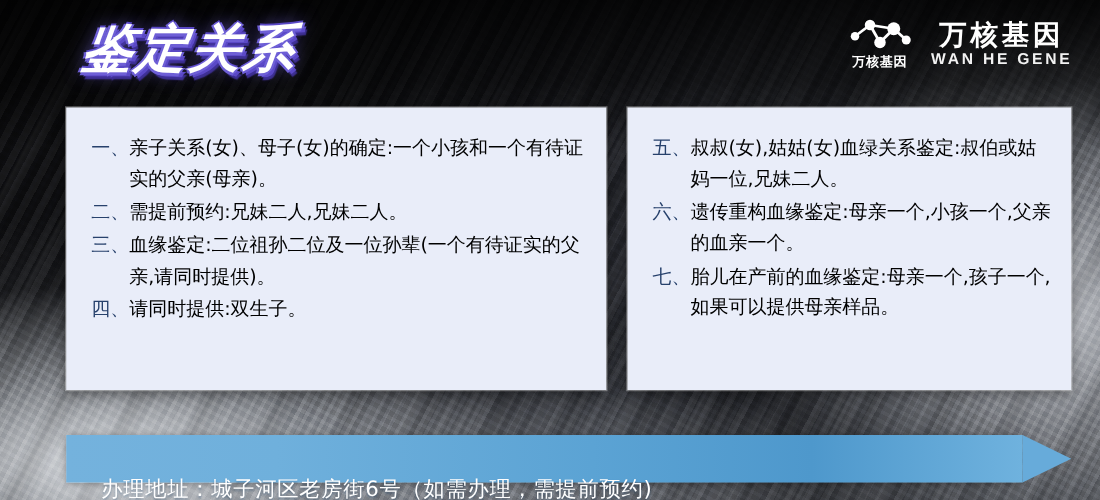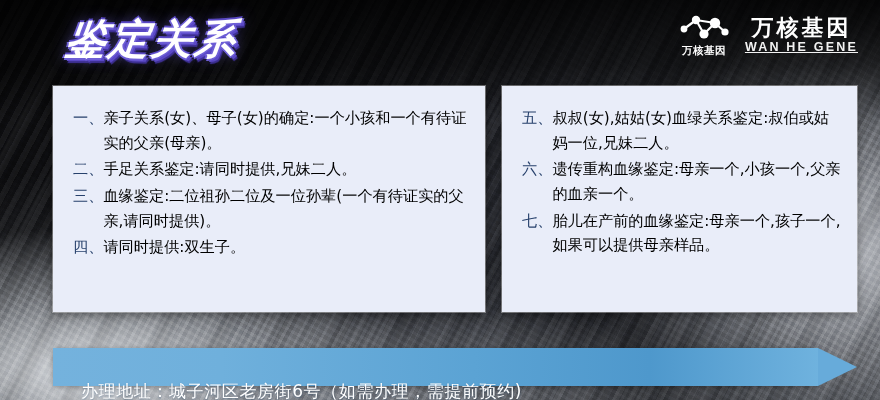--- a/index.html
+++ b/index.html
@@ -124,21 +124,20 @@
     color: #ffffff;
     letter-spacing: 3px;
     line-height: 1.05;
   }
   .logo-en {
     font-size: 12.5px;
     font-weight: 700;
     color: #f2f2f2;
     letter-spacing: 2.2px;
     line-height: 1;
-    text-decoration: underline;
   }
 
   
   .panels {
     position: absolute;
     left: 0; top: 86px;
     width: 880px; height: 226px;
   }
   .panel {
     position: absolute;
@@ -263,21 +262,21 @@
   <div class="panels">
 
     <div class="panel panel-left">
       <ol class="list">
         <li>
           <span class="li-num">一、</span>
           <span class="li-text">亲子关系(女)、母子(女)的确定:一个小孩和一个有待证实的父亲(母亲)。</span>
         </li>
         <li>
           <span class="li-num">二、</span>
-          <span class="li-text">手足关系鉴定:请同时提供,兄妹二人。</span>
+          <span class="li-text">需提前预约:兄妹二人,兄妹二人。</span>
         </li>
         <li>
           <span class="li-num">三、</span>
           <span class="li-text">血缘鉴定:二位祖孙二位及一位孙辈(一个有待证实的父亲,请同时提供)。</span>
         </li>
         <li>
           <span class="li-num">四、</span>
           <span class="li-text">请同时提供:双生子。</span>
         </li>
       </ol>

